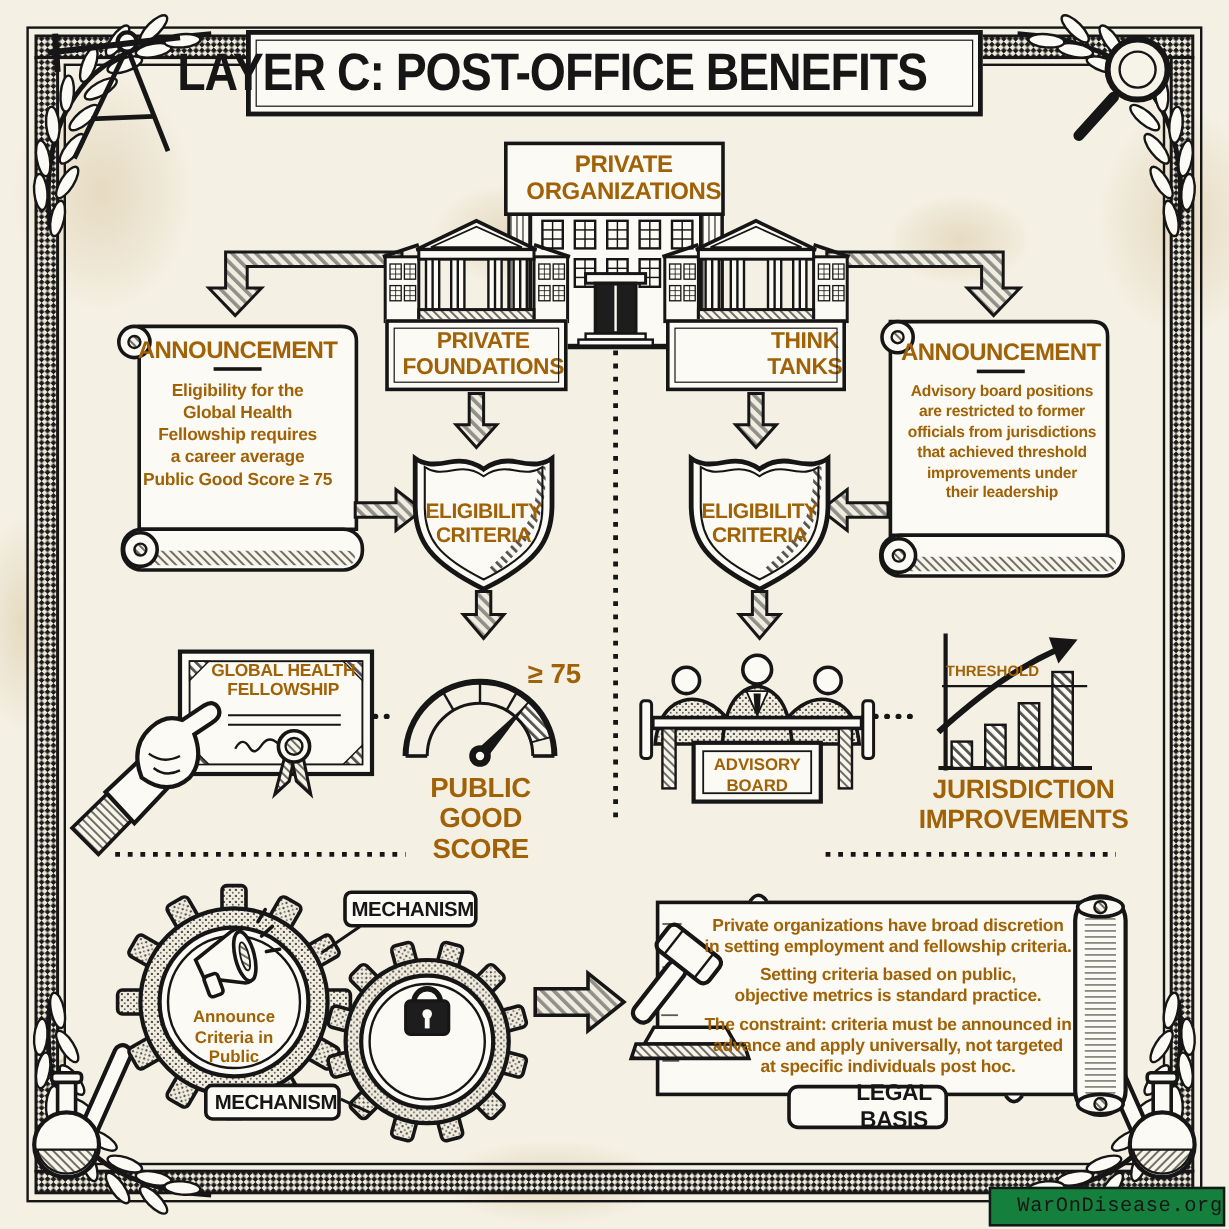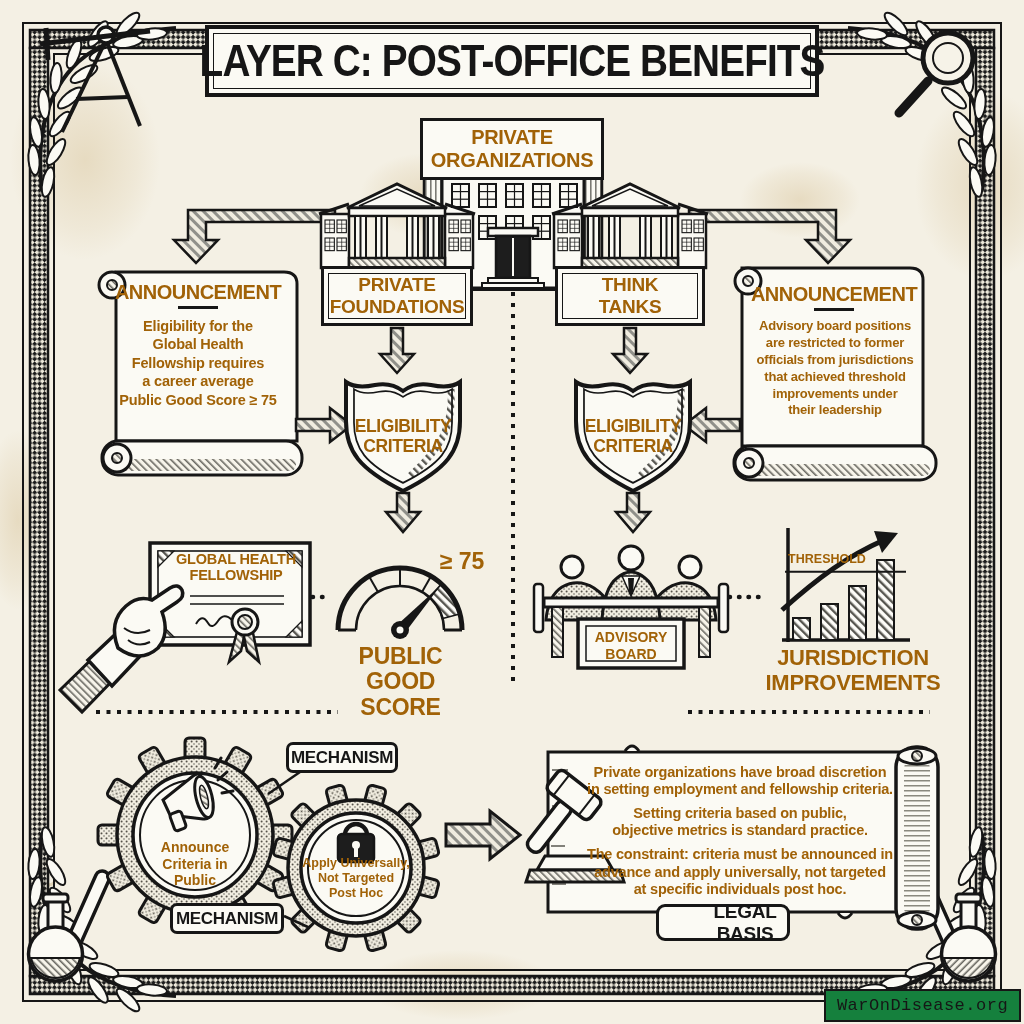--- a/index.html
+++ b/index.html
@@ -3,21 +3,21 @@
 <meta charset="utf-8">
 <style>
   * { box-sizing: border-box; }
   body { margin:0; background:#e8e4d8; }
   #canvas { position:relative; width:1024px; height:1024px; background:#f4f0e4; overflow:hidden;
             font-family:"Liberation Sans", sans-serif; color:#161616; }
   #art { position:absolute; inset:0; }
   .abs { position:absolute; }
   .t { white-space:pre-line; text-align:center; font-weight:bold; color:#a16207; }
   .box { position:absolute; background:#fbfaf4; border:3.5px solid #161616;
-         display:flex; align-items:center; justify-content:center; text-align:center; }
+         display:flex; align-items:center; justify-content:flex-end; text-align:center; }
   .inner-border { position:absolute; inset:4px; border:1.8px solid #161616; pointer-events:none; }
   .cond { display:inline-block; transform:scaleX(0.88); transform-origin:center; white-space:nowrap; }
   .mono { font-family:"Liberation Mono", monospace; }
 </style>
 </head>
 <body>
 
 <div id="canvas">
 
 <svg id="art" width="1024" height="1024" viewBox="0 0 1024 1024">
@@ -458,23 +458,20 @@
 BOARD</div>
 
   <div class="abs t" style="left:787px;top:552px;width:80px;font-size:12.5px;white-space:nowrap;text-align:center;">THRESHOLD</div>
   <div class="abs t" style="left:764px;top:646px;width:178px;font-size:22px;line-height:1.12;letter-spacing:-0.3px;">JURISDICTION
 IMPROVEMENTS</div>
 
 
   <div class="abs t" style="left:136px;top:839px;width:118px;font-size:14px;line-height:1.18;">Announce
 Criteria in
 Public</div>
-  <div class="abs t" style="left:295px;top:856px;width:122px;font-size:12.5px;line-height:1.2;">Apply Universally,
-Not Targeted
-Post Hoc</div>
 
   <div class="box" style="left:286px;top:742px;width:112px;height:31px;border-width:3px;border-radius:7px;">
     <span style="font-size:17px;font-weight:bold;letter-spacing:-0.3px;">MECHANISM</span>
   </div>
   <div class="box" style="left:170px;top:903px;width:114px;height:31px;border-width:3px;border-radius:7px;">
     <span style="font-size:17px;font-weight:bold;letter-spacing:-0.3px;">MECHANISM</span>
   </div>
 
   <div class="abs" style="left:578px;top:764px;width:324px;">
     <div class="t" style="font-size:14.5px;line-height:1.18;letter-spacing:-0.2px;">Private organizations have broad discretion

